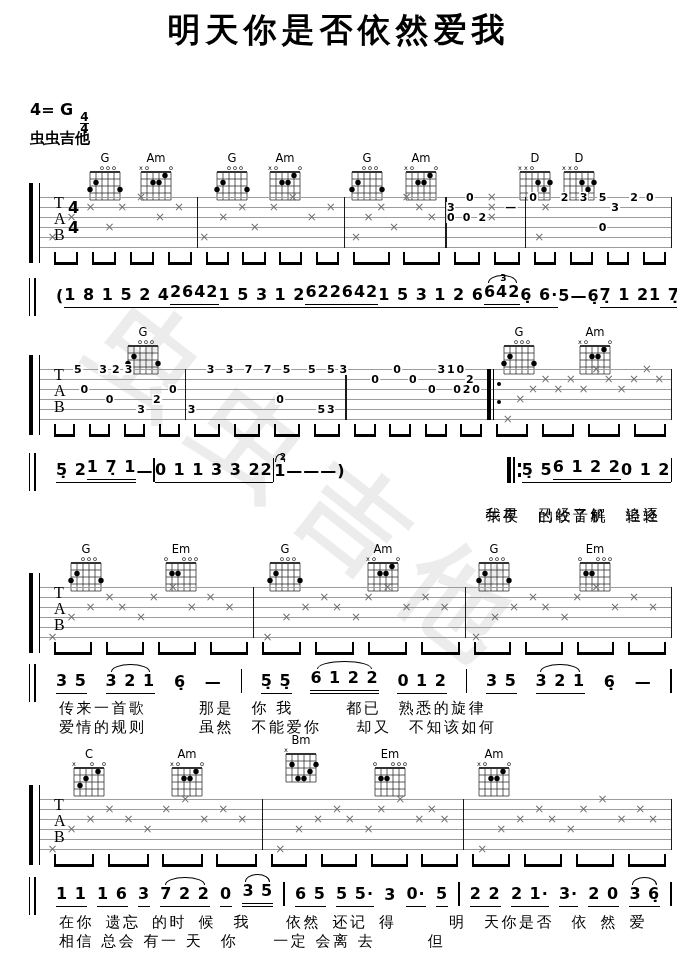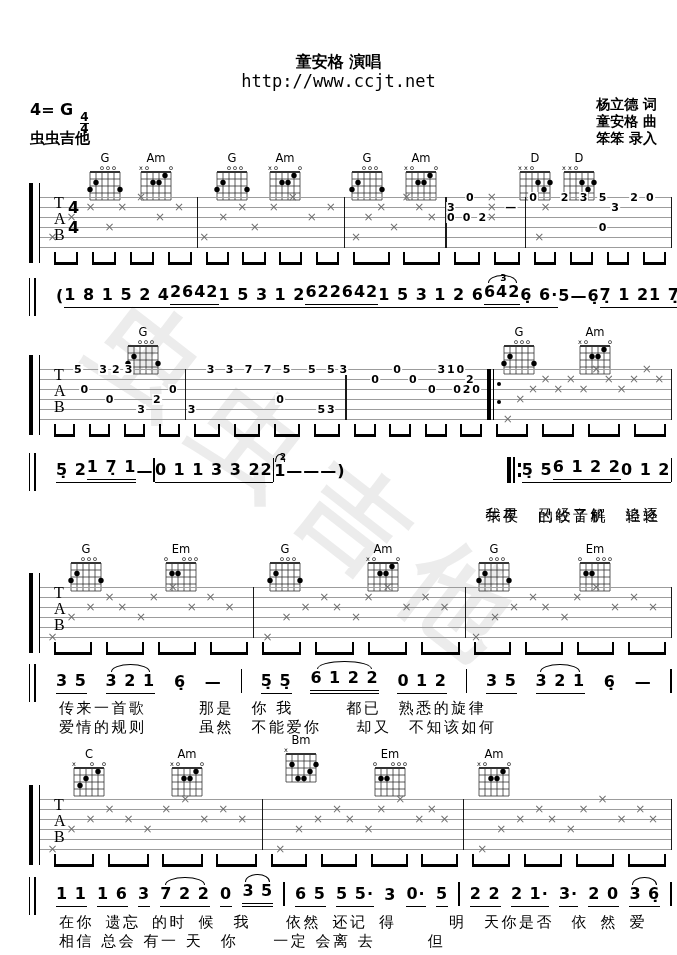--- a/index.html
+++ b/index.html
@@ -51,34 +51,28 @@
   .jrpt .rb2{width:1.5px;height:26px;background:#000;margin-left:2px}
   .jrpt .rdots{width:5px;height:18px;margin-left:2px;background:radial-gradient(circle 1.8px at 2.5px 4px,#000 1.8px,transparent 2px),radial-gradient(circle 1.8px at 2.5px 14px,#000 1.8px,transparent 2px)}
 
   .lyric{position:absolute;font-size:15px;letter-spacing:2.5px;white-space:nowrap}
 </style>
 </head>
 <body>
 
 <div id="sheet">
   <div class="watermark">虫虫吉他</div>
-  <div class="subtitle">童安格 演唱</div>
-  <div class="url">http://www.ccjt.net</div>
+  <div class="title">明天你是否依然爱我</div>
   <div class="keysig">
     <span>4= G</span><span class="frac">
         <span>4</span>
         <span>4</span>
       </span>
   </div>
   <div class="sitename">虫虫吉他</div>
-  <div class="credits">
-    <div>杨立德 词</div>
-    <div>童安格 曲</div>
-    <div>笨笨 录入</div>
-  </div>
   <div id="score">
       <div class="sysbrace" style="top: 183px;"></div>
       <div class="chord" style="left: 82.2px; top: 152px;">
         <svg width="46" height="58">
           <text x="23" y="10" text-anchor="middle" font-size="11.5" font-family="DejaVu Sans, sans-serif">G</text>
           <text x="20" y="18" text-anchor="middle" font-size="6.5" font-family="DejaVu Sans, sans-serif">o</text>
           <text x="26" y="18" text-anchor="middle" font-size="6.5" font-family="DejaVu Sans, sans-serif">o</text>
           <text x="32" y="18" text-anchor="middle" font-size="6.5" font-family="DejaVu Sans, sans-serif">o</text>
           <line x1="8" x2="8" y1="20" y2="48" stroke="#333" stroke-width="0.8"></line>
           <line x1="14" x2="14" y1="20" y2="48" stroke="#333" stroke-width="0.8"></line>

